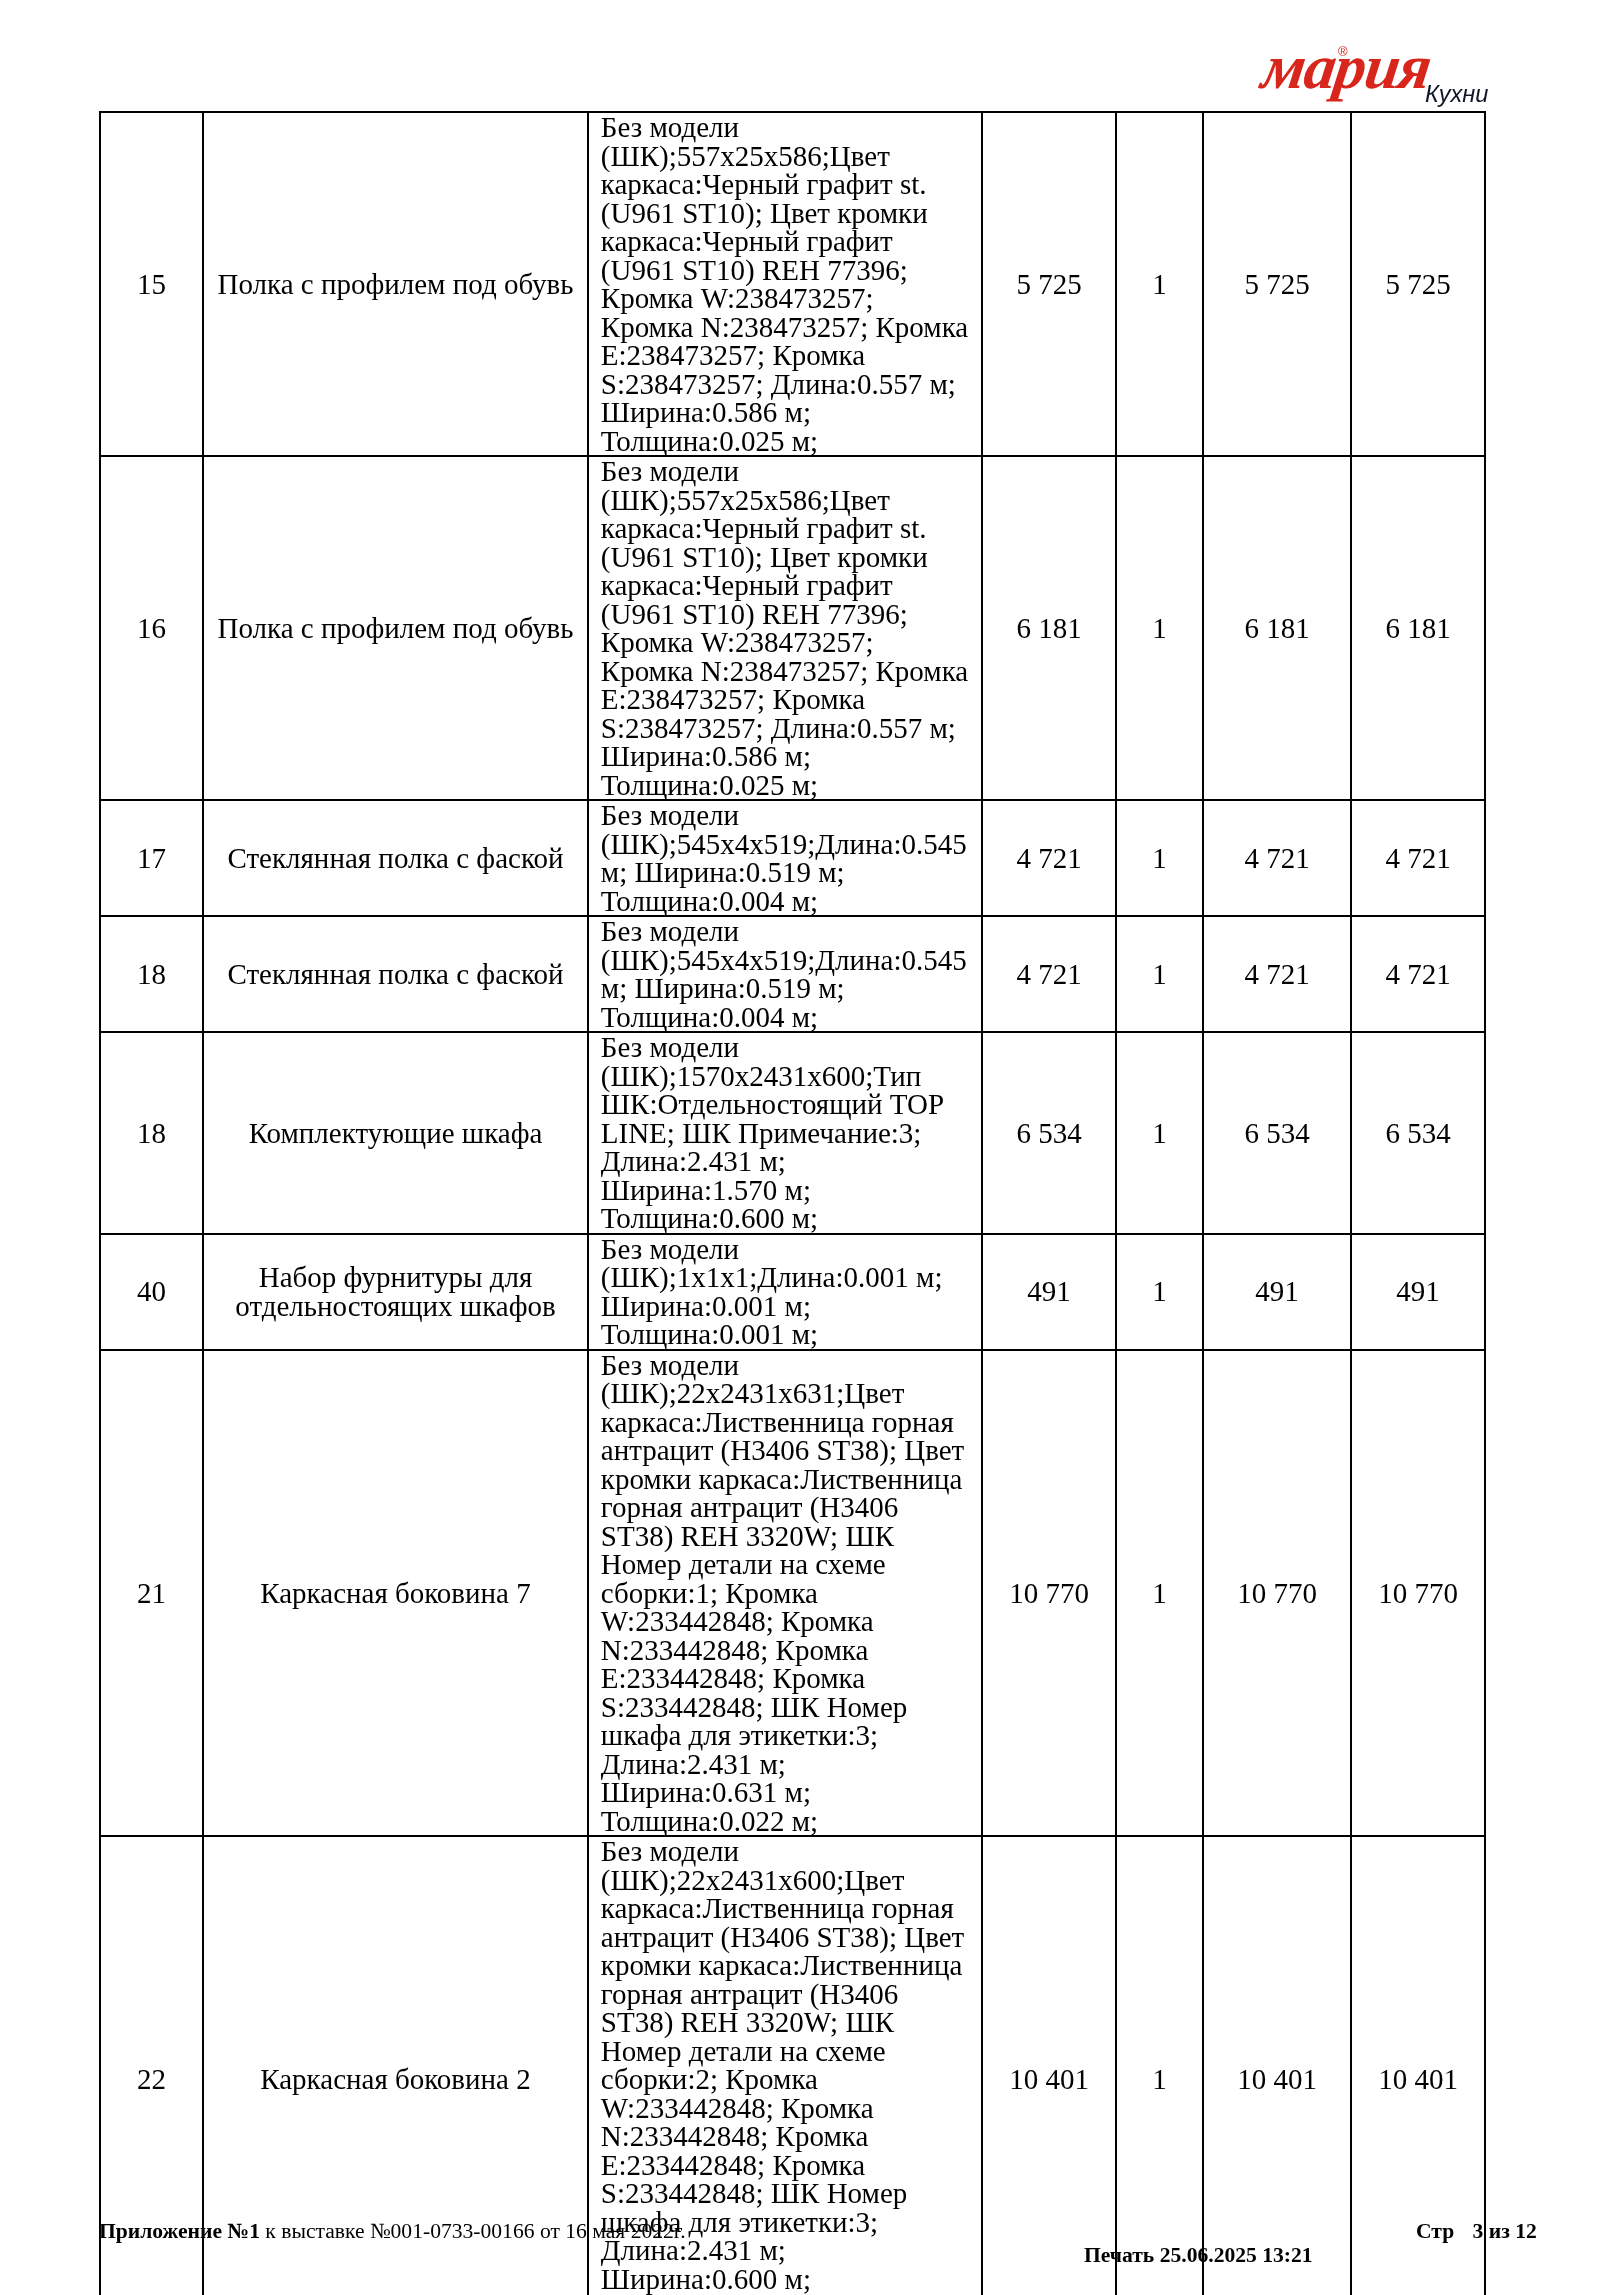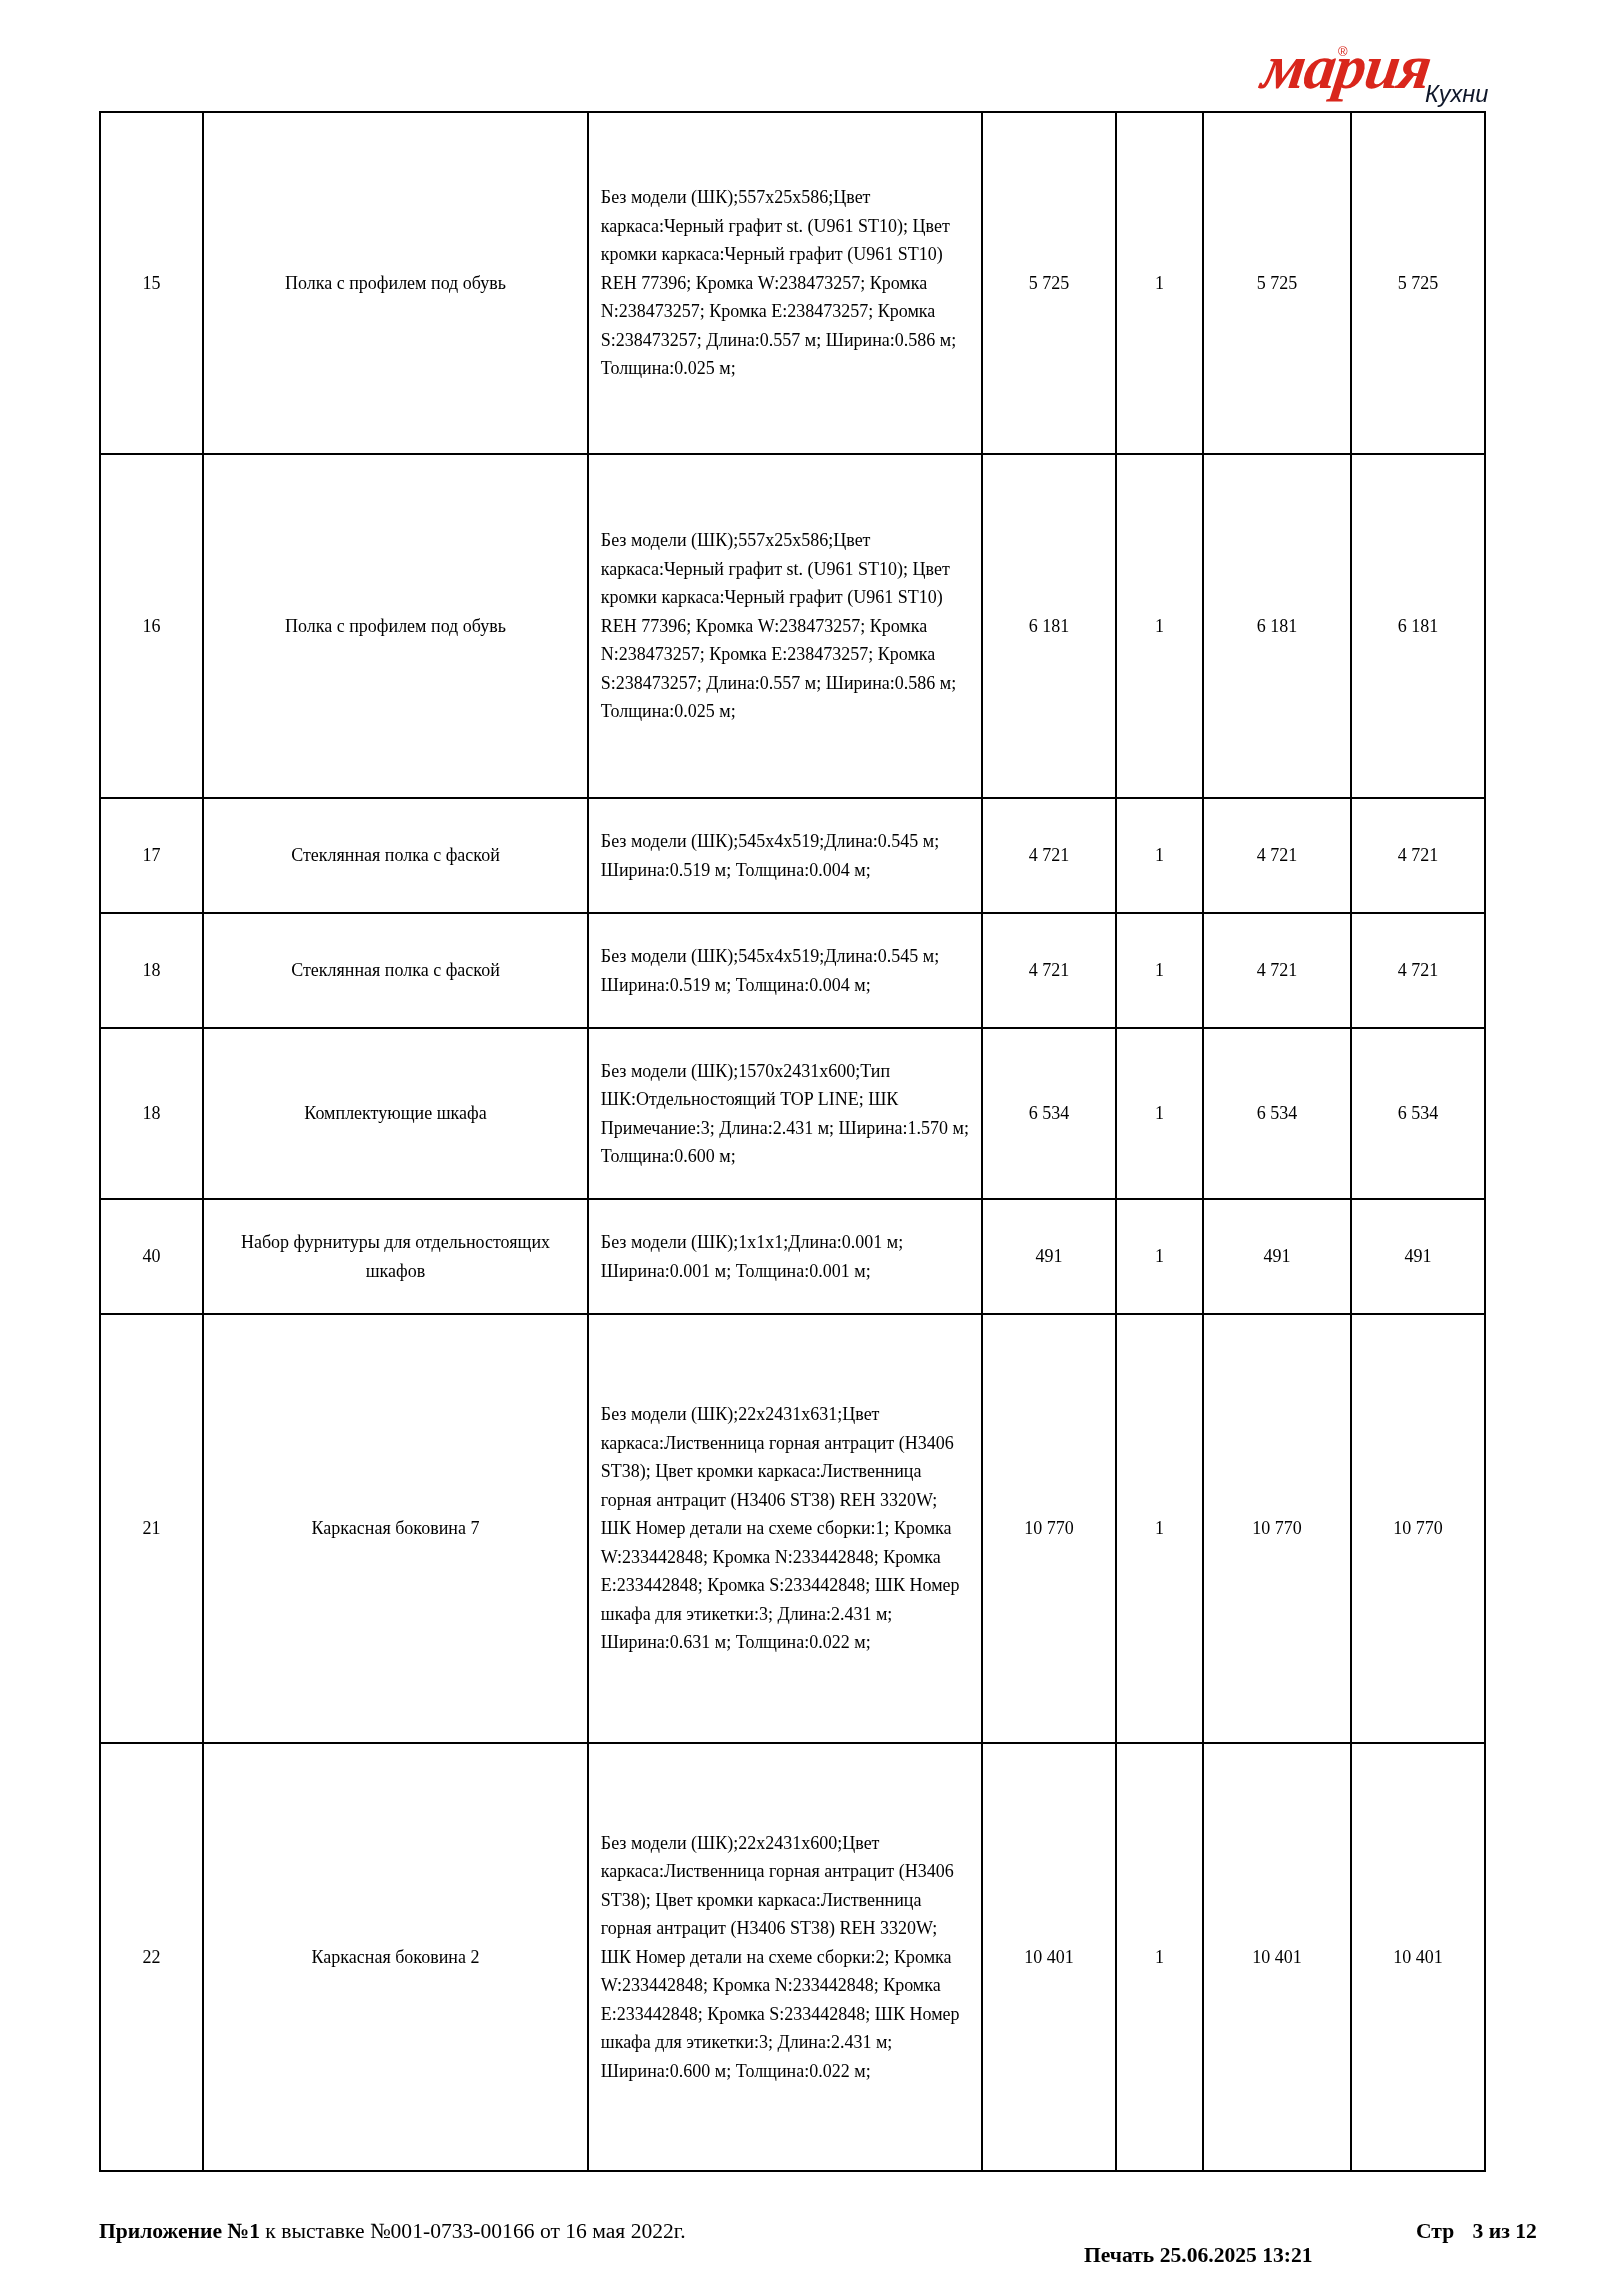--- a/index.html
+++ b/index.html
@@ -8,21 +8,21 @@
   .logo { position: absolute; left: 1263px; top: 36px; width: 262px; height: 75px; }
   .logo-main { position: absolute; left: 0; top: 0; font-family: "Liberation Serif", serif;
                font-style: italic; font-size: 63px; color: #d9261c; letter-spacing: -1.3px;
                line-height: 1; transform: skewX(-8deg); font-weight: bold; }
   .logo-reg { position: absolute; left: 75px; top: 7.9px; font-size: 13px; color: #d9261c;
               font-family: "Liberation Sans", sans-serif; }
   .logo-sub { position: absolute; left: 162px; top: 45px; font-family: "Liberation Sans", sans-serif;
               font-style: italic; font-size: 23.6px; color: #0f172a; }
   table.items { position: absolute; left: 99px; top: 111px; border-collapse: collapse;
                 table-layout: fixed; width: 1385px; }
-  table.items td { border: 2px solid #000; font-size: 18px; line-height: 28.5px;
+  table.items td { border: 2px solid #000; font-size: 29px; line-height: 28.5px;
                    vertical-align: middle; padding: 0 11.8px; }
   td.num { text-align: center; padding-left: 13px; margin-top: 44px; }
   td.name { text-align: center; padding-left: 14.4px; }
   td.desc { text-align: left; padding: 0 7.9px 0 13px; vertical-align: top; }
   td.c { text-align: center; }
   .footer { position: absolute; top: 2219px; font-size: 21.6px; }
   .f-left { left: 99px; }
   .f-left b { font-weight: bold; }
   .f-mid { left: 1084px; font-weight: bold; margin-top: 24px; }
   .f-right { left: 1416px; font-weight: bold; }

